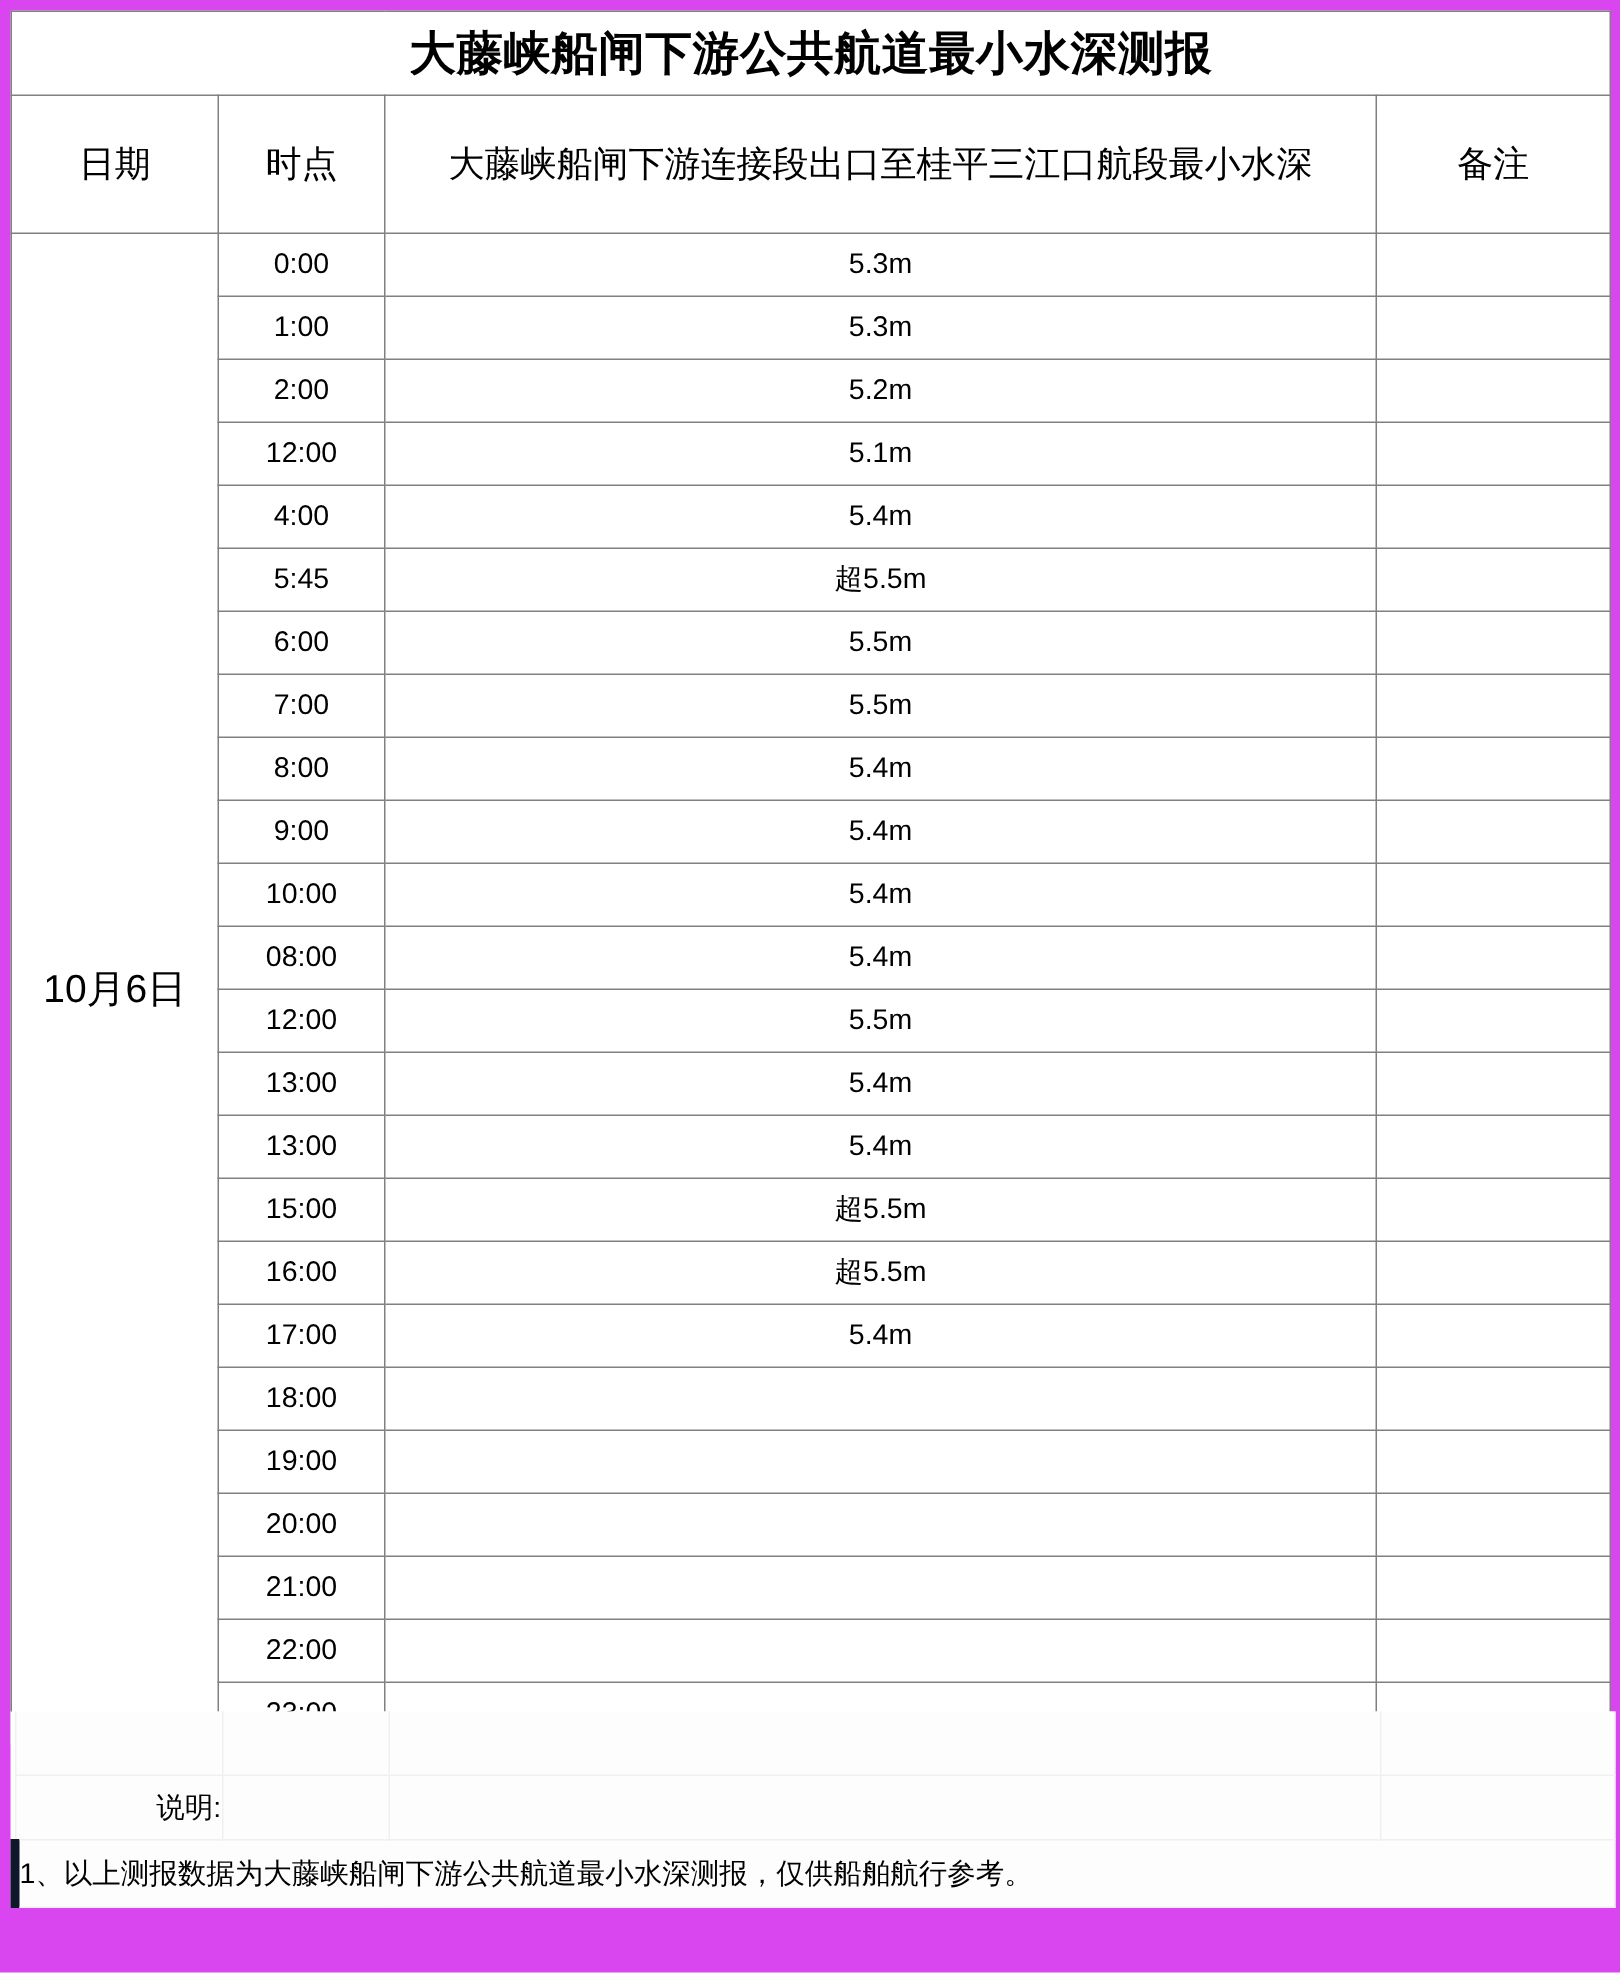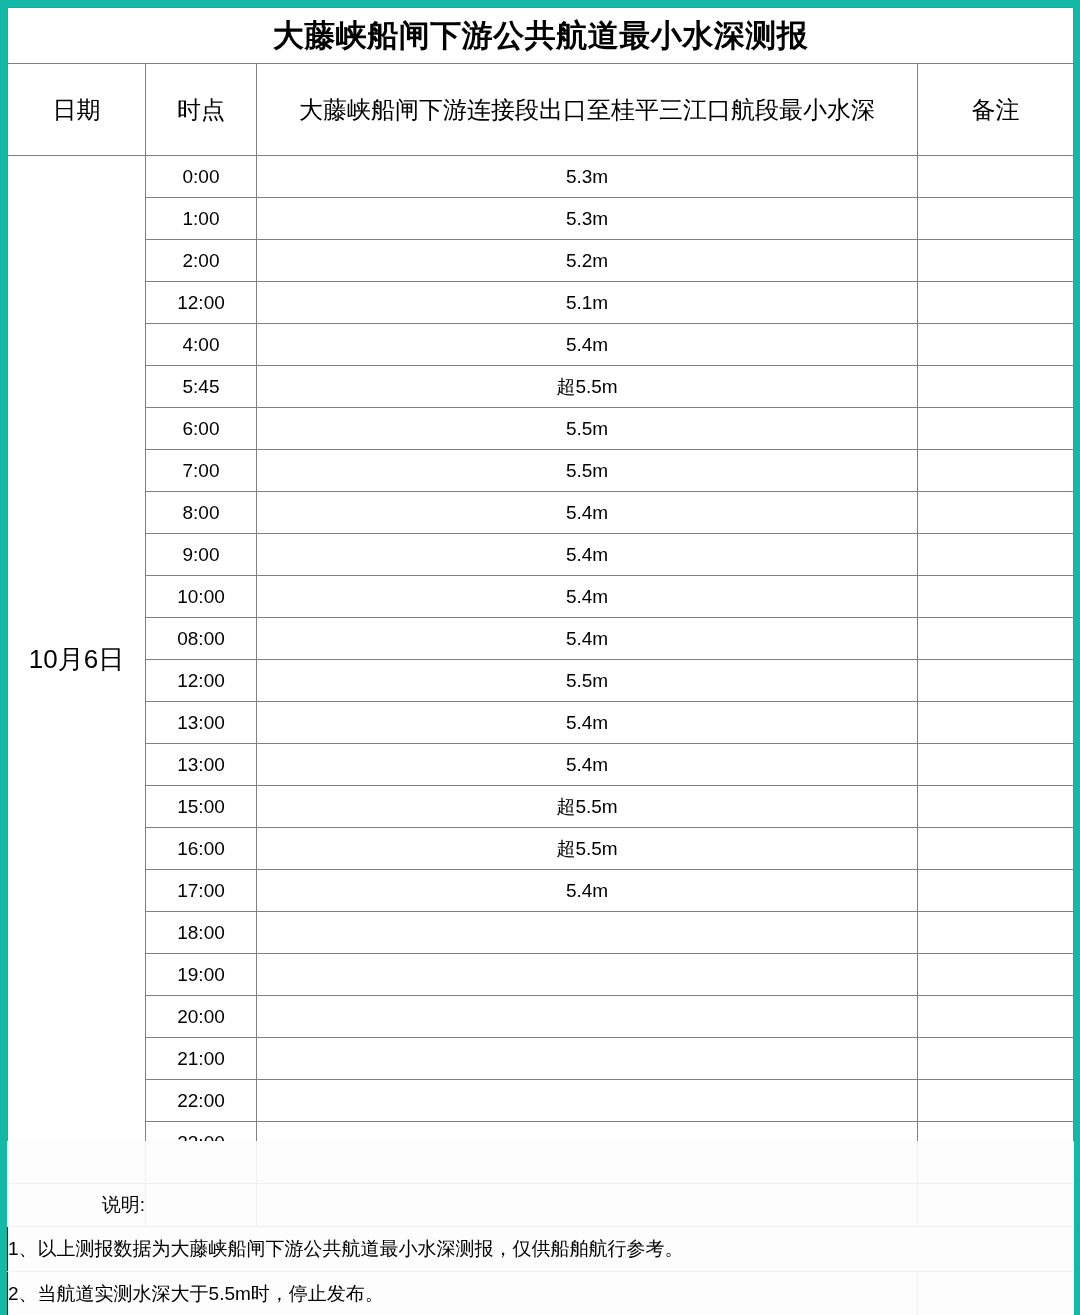--- a/index.html
+++ b/index.html
@@ -12,21 +12,21 @@
     height: 1315px;
     font-family: "Liberation Sans", "DejaVu Sans", sans-serif;
     color: #000;
     overflow: hidden;
   }
 
   .sheet {
     position: relative;
     width: 1080px;
     height: 1315px;
-    background: #14b8a6;
+    background: #d946ef;
   }
 
   
   .report-table {
     position: absolute;
     left: 7px;
     top: 7px;
     width: 1066px;
     border-collapse: collapse;
     table-layout: fixed;
@@ -102,21 +102,21 @@
   .note-text {
     padding-left: 4px;
     text-align: left;
     white-space: nowrap;
   }
   .label-text {
     padding-left: 4px;
     text-align: right;
   }
   .note-row td.note-text {
-    border-left: 1px solid #0f172a;
+    border-left: 6px solid #0f172a;
     border-right: 1px solid #f0f0f0;
   }
 </style>
 </head>
 <body>
 
 <div class="sheet">
 
   <table class="report-table">
     <colgroup>
@@ -278,20 +278,16 @@
       </tr>
       <tr class="label-row">
         <td class="f-date label-text">说明:</td>
         <td class="f-time"></td>
         <td class="f-depth"></td>
         <td class="f-note"></td>
       </tr>
       <tr class="note-row">
         <td colspan="4" class="note-text">1、以上测报数据为大藤峡船闸下游公共航道最小水深测报，仅供船舶航行参考。</td>
       </tr>
-      <tr class="note-row">
-        <td colspan="3" class="note-text">2、当航道实测水深大于5.5m时，停止发布。</td>
-        <td class="f-note"></td>
-      </tr>
     </tbody>
   </table>
 
 </div>
 
 </body></html>

